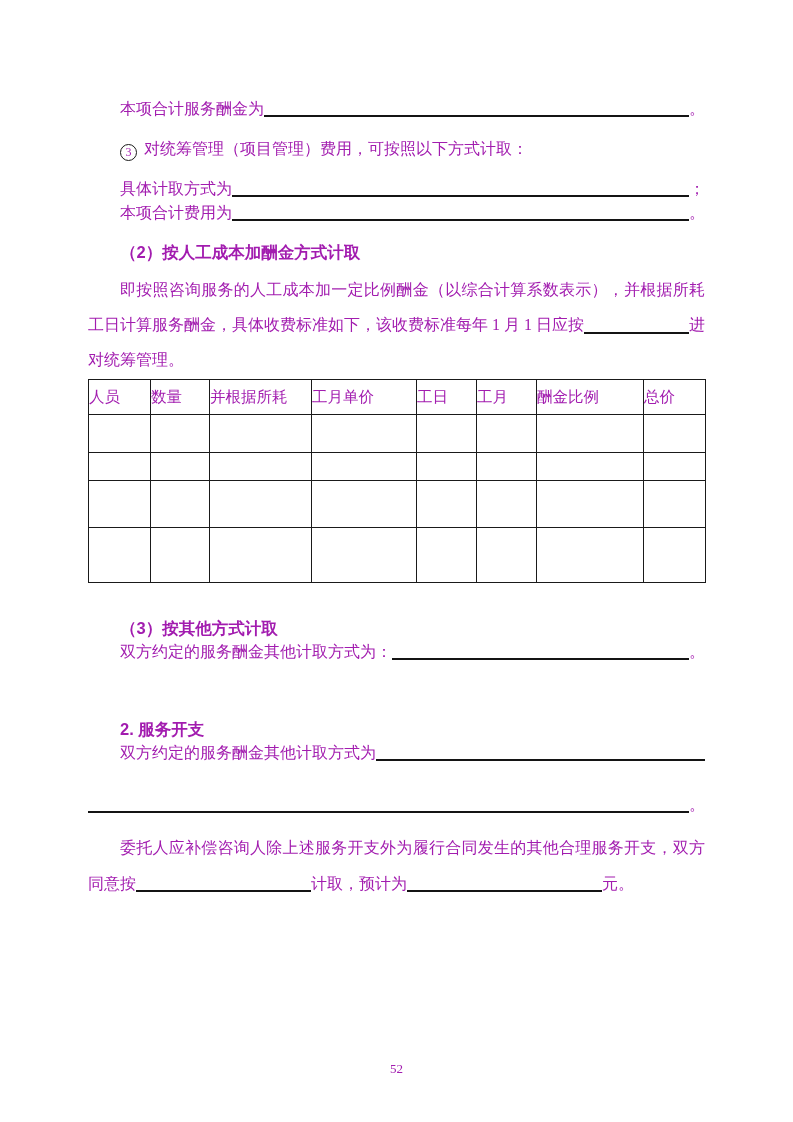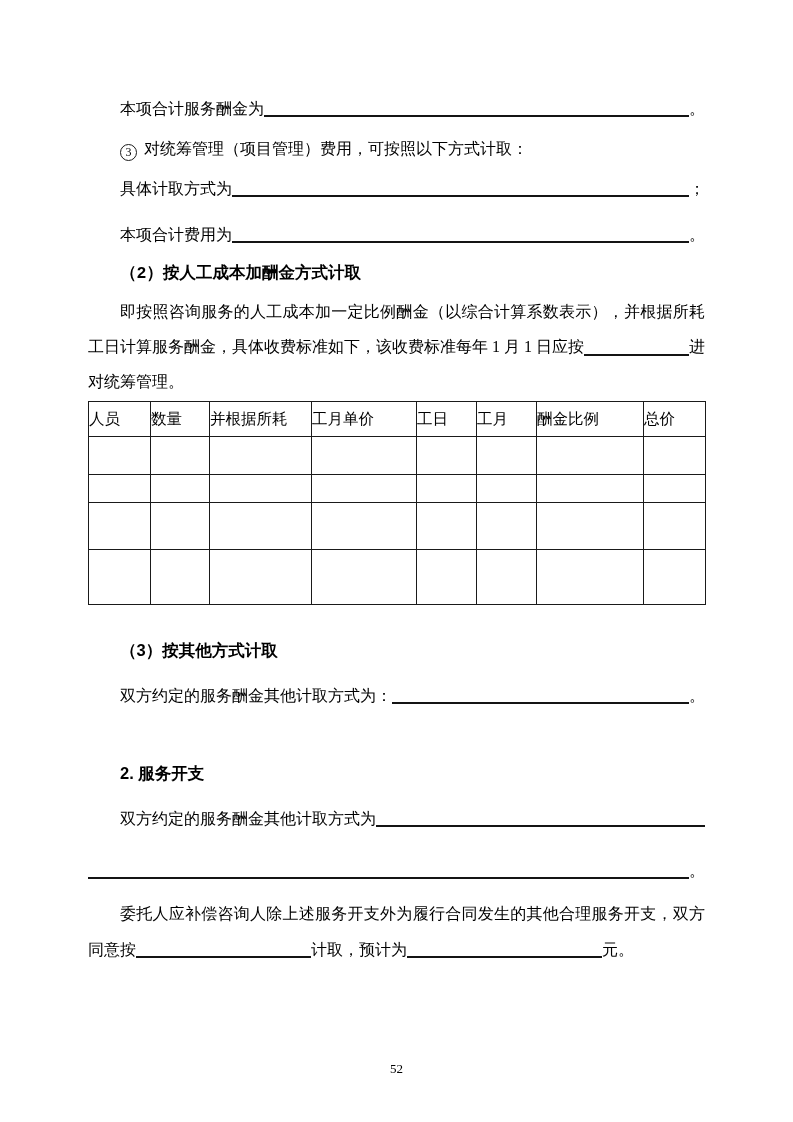--- a/index.html
+++ b/index.html
@@ -9,21 +9,21 @@
   }
   .page {
     position: relative;
     width: 793px;
     height: 1122px;
     margin: 0 auto;
     background: #ffffff;
     box-sizing: border-box;
     padding: 98px 88px 0 88px;
     font-family: "Liberation Serif", "DejaVu Serif", serif;
-    color: #000000;
+    color: #a21caf;
     overflow: hidden;
   }
   .t-line {
     display: flex;
     align-items: baseline;
     font-size: 16px;
     line-height: 22px;
     white-space: pre;
   }
   .indent { padding-left: 32px; }
@@ -92,22 +92,22 @@
     position: absolute;
     top: 1060px;
     left: 0;
     width: 793px;
     text-align: center;
     font-size: 13px;
     line-height: 18px;
   }
   
   .mt18 { margin-top: 18px; }
-  .mt16 { margin-top: 24px; }
-  .mt17 { margin-top: 17px; font-family: Liberation Mono, monospace; }
+  .mt16 { margin-top: 2px; }
+  .mt17 { margin-top: 17px; }
   .mt9  { margin-top: 9px; }
   .mt34 { margin-top: 34px; }
   .mt55 { margin-top: 55px; }
   .mt30 { margin-top: 30px; }
   .mt21 { margin-top: 21px; }
   .mt14 { margin-top: 14px; }
 </style>
 </head>
 <body>
 

